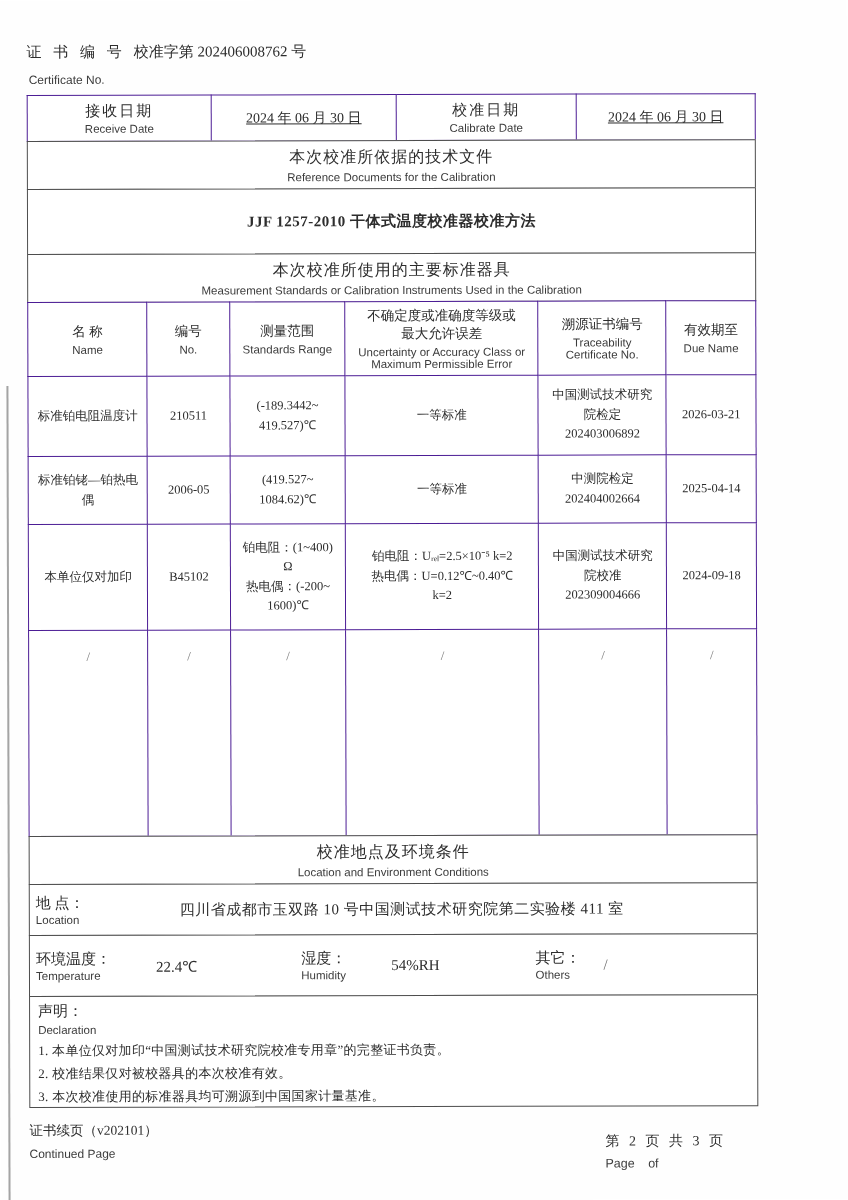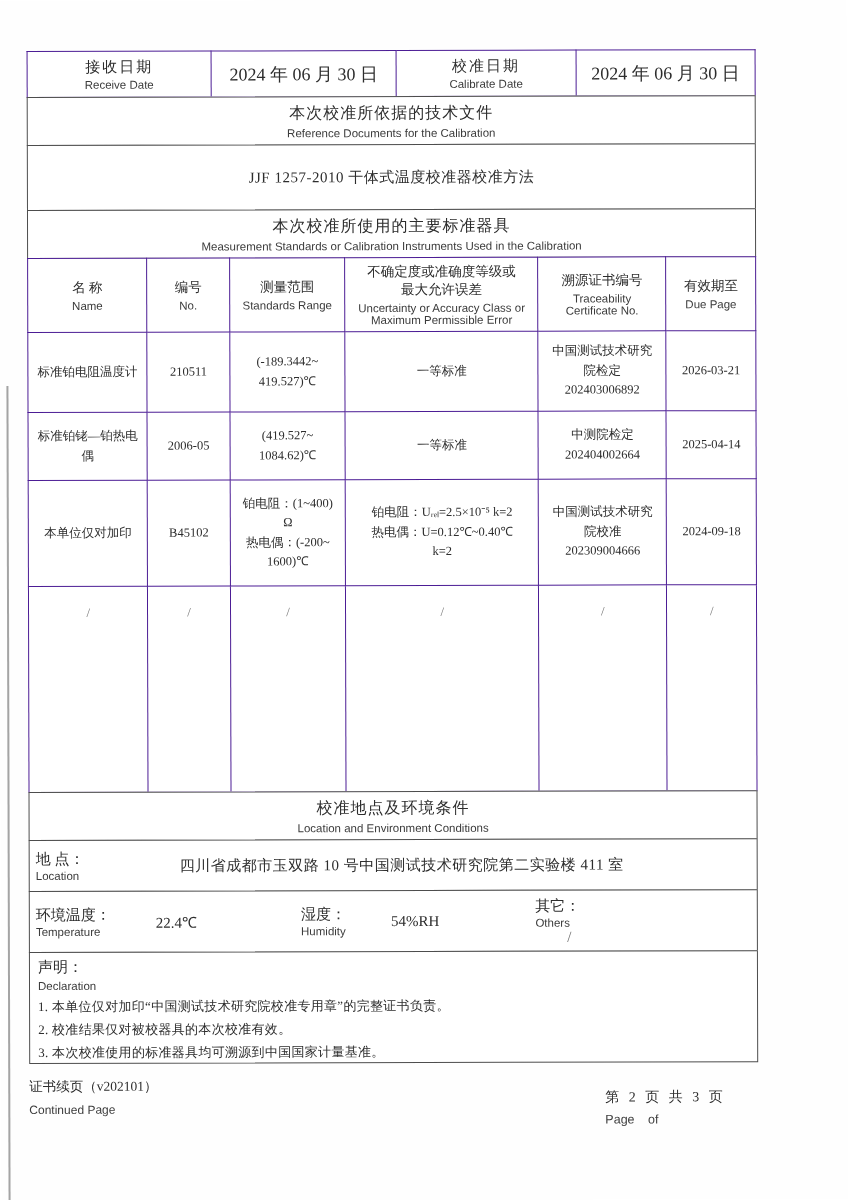--- a/index.html
+++ b/index.html
@@ -40,29 +40,29 @@
   .box { border: 1px solid #4d4d4d; margin-top: -1px; background: #fff; }
   .first-box { margin-top: 8px; }
 
   table { border-collapse: collapse; table-layout: fixed; width: 729px; margin-top: -1px; background: #fff; }
   td, th { border: 1px solid #4c1d95; font-weight: normal; }
 
   
   .date-table td { height: 46px; text-align: center; vertical-align: middle; }
   .lbl-cell .zh { font-size: 15px; letter-spacing: 2px; }
   .lbl-cell .en { font-family: "Liberation Sans", sans-serif; font-size: 11.5px; color: #3c3c3c; margin-top: 2px; }
-  .val-cell { font-size: 18px; }
+  .val-cell { font-size: 14px; text-decoration: underline; }
 
   
   .section-title { text-align: center; padding: 6px 0 5px; }
   .section-title .zh { font-size: 16px; letter-spacing: 1px; }
   .section-title .en { font-family: "Liberation Sans", sans-serif; font-size: 11.5px; color: #3c3c3c; margin-top: 3px; }
 
   .jjf-box { height: 66px; display: flex; align-items: center; justify-content: center; }
-  .jjf-box .txt { font-size: 15px; letter-spacing: .5px; }
+  .jjf-box .txt { font-size: 15px; letter-spacing: .5px; font-weight: bold; }
 
   
   .standards-table th { vertical-align: middle; text-align: center; padding: 4px 2px; height: 74px; }
   .standards-table th .zh { font-size: 13.5px; }
   .standards-table th .en { font-family: "Liberation Sans", sans-serif; font-size: 11.5px; color: #3c3c3c; margin-top: 3px; }
   .standards-table td {
     text-align: center; vertical-align: middle;
     font-size: 12.5px; line-height: 1.55; padding: 3px 3px;
   }
   .pre { white-space: pre-line; }
@@ -76,21 +76,21 @@
   .loc-value { font-size: 15px; margin-left: 26px; letter-spacing: .5px; }
 
   .env-row { height: 62px; display: flex; align-items: center; padding-left: 6px; }
   .env-group { display: flex; align-items: center; }
   .env-value { font-size: 15px; }
   .g-temp .env-label { width: 96px; }
   .g-temp .env-value { margin-left: 24px; }
   .g-hum { margin-left: 104px; }
   .g-hum .env-label { width: 66px; }
   .g-hum .env-value { margin-left: 24px; }
-  .g-oth { margin-left: 96px; flex-direction: column; }
+  .g-oth { margin-left: 96px; }
   .g-oth .env-label { width: 52px; }
   .g-oth .env-value { margin-left: 16px; color: #6f6f6f; }
 
   
   .decl-box { padding: 5px 10px 10px 8px; height: 112px; }
   .decl-box .zh { font-size: 15px; }
   .decl-box .en { font-family: "Liberation Sans", sans-serif; font-size: 11.5px; color: #3c3c3c; margin: 3px 0 6px; }
   .decl-item { font-size: 13px; margin-top: 5px; letter-spacing: .3px; }
 
   
@@ -102,20 +102,26 @@
   .ftr-right .en { font-family: "Liberation Sans", sans-serif; font-size: 12.5px; color: #3c3c3c; margin-top: 6px; word-spacing: 10px; }
 </style>
 </head>
 <body>
 
 <div class="page">
   <div class="scan-edge"></div>
   <div class="content">
 
     <div class="doc-header">
+      <div class="hdr-right">
+        <div class="zh">
+          <span class="lbl">证 书 编 号</span><span>校准字第 202406008762 号</span>
+        </div>
+        <div class="en">Certificate No.</div>
+      </div>
     </div>
 
     <table class="date-table first-box">
       <colgroup>
           <col style="width:25.3%">
           <col style="width:25.4%">
           <col style="width:24.7%">
           <col style="width:24.6%">
         </colgroup>
       <tbody>
@@ -176,21 +182,21 @@
           <div class="en pre">Uncertainty or Accuracy Class or
 Maximum Permissible Error</div>
         </th>
         <th>
           <div class="zh pre">溯源证书编号</div>
           <div class="en pre">Traceability
 Certificate No.</div>
         </th>
         <th>
           <div class="zh pre">有效期至</div>
-          <div class="en pre">Due Page</div>
+          <div class="en pre">Due Name</div>
         </th>
       </tr>
       <tr style="height:80px">
         <td class="pre">标准铂电阻温度计</td>
         <td class="pre">210511</td>
         <td class="pre">(-189.3442~
 419.527)℃</td>
         <td class="pre">一等标准</td>
         <td class="pre">中国测试技术研究
 院检定

